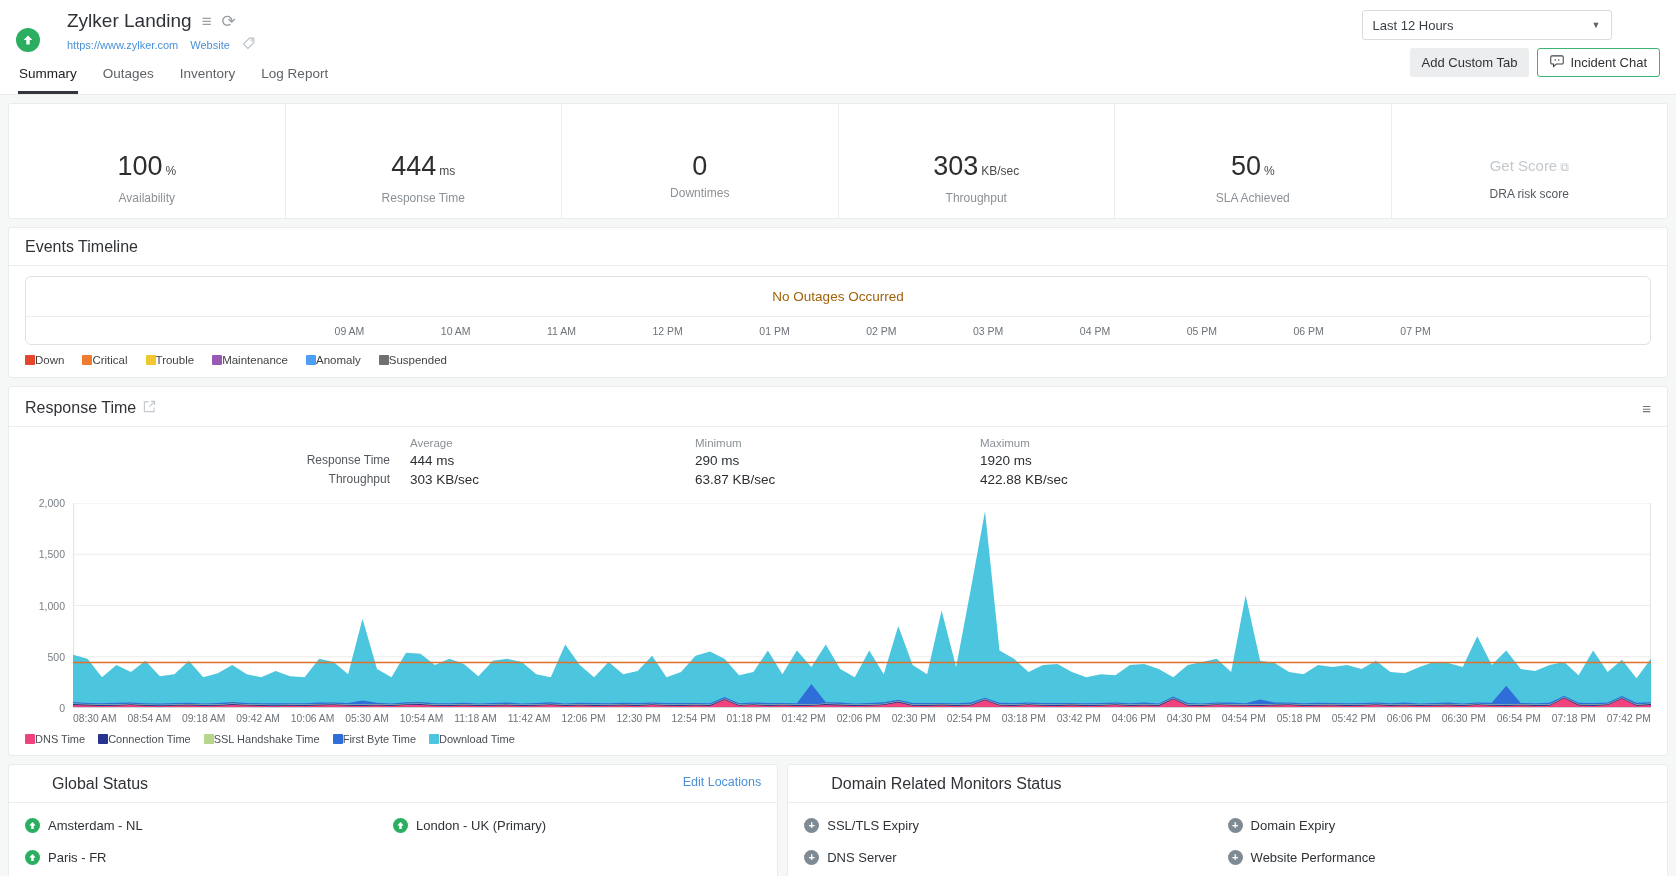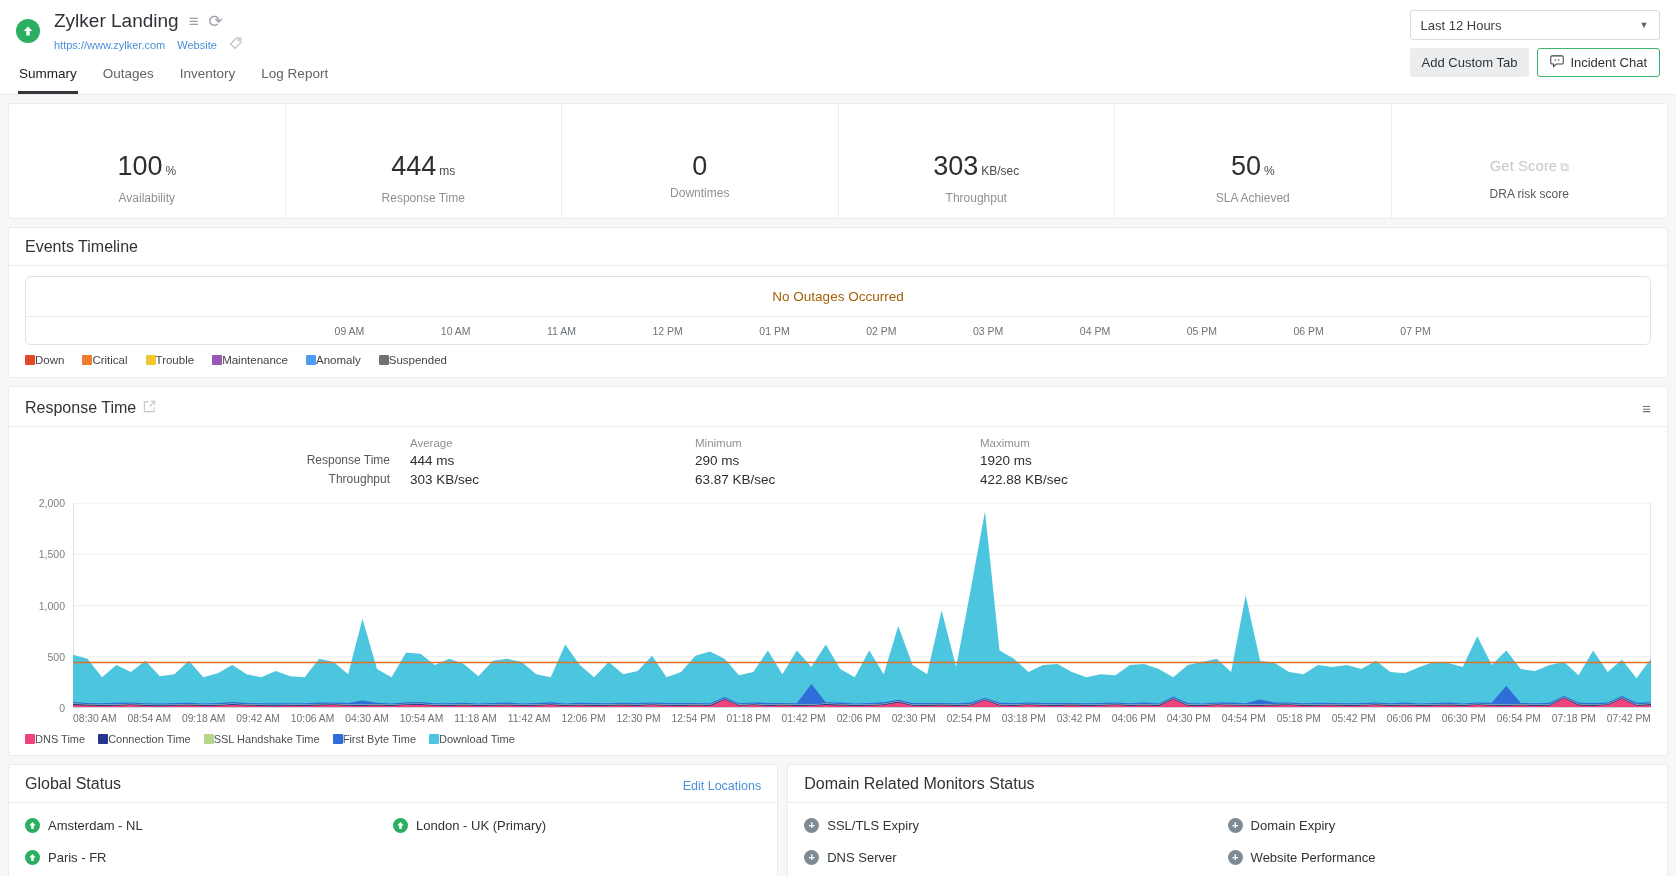--- a/index.html
+++ b/index.html
@@ -7,32 +7,32 @@
   body {
     width:1676px; height:876px; overflow:hidden;
     background:#f6f7f7;
     font-family:"Liberation Sans", sans-serif;
     color:#333;
   }
   .card { background:#fff; border:1px solid #e9ebec; border-radius:3px; margin:0 8px 8px; }
 
   
   header { background:#fff; padding:10px 16px 0; border-bottom:1px solid #e8eaeb; margin-bottom:8px; position:relative; }
-  .hdr-left { display:flex; align-items:center; gap:14px; }
+  .hdr-left { display:flex; align-items:flex-end; gap:27px; }
   .up-circle { width:24px; height:24px; border-radius:50%; background:#2bae60; display:inline-flex; align-items:center; justify-content:center; flex:none; }
   .title-row { display:flex; align-items:center; gap:10px; }
   .title-row h1 { font-size:19px; font-weight:500; color:#2f3337; margin:0; }
   .icon-gray { color:#9aa0a6; font-size:17px; line-height:1; cursor:pointer; }
   .link-row { margin-top:5px; display:flex; align-items:center; gap:12px; font-size:11px; }
   .link-row a { color:#4a90d9; text-decoration:none; }
   .hdr-right { position:absolute; right:16px; top:10px; text-align:right; }
   .select { width:250px; height:30px; border:1px solid #d7dbde; border-radius:3px; background:#fff;
             display:flex; align-items:center; justify-content:space-between; padding:0 10px; font-size:13px; color:#3a3f44; cursor:pointer; }
   .caret { font-size:9px; color:#5f6368; }
-  .btn-row { margin-top:8px; display:flex; gap:8px; justify-content:flex-end; }
+  .btn-row { margin-top:8px; display:flex; gap:8px; justify-content:flex-end;margin-left:48px; }
   .btn { height:29px; padding:0 12px; border-radius:3px; font-size:13px; color:#2f3337; display:inline-flex; align-items:center; gap:6px; cursor:pointer; border:none; background:#ebedee; font-family:inherit; }
   .btn.incident { background:#fff; border:1px solid #3cb46f; }
   .tabs { display:flex; gap:24px; margin-top:14px; padding-left:2px; }
   .tab { font-size:13.5px; color:#5f6368; text-decoration:none; padding:0 1px 10px; border-bottom:3px solid transparent; }
   .tab.active { color:#202124; border-bottom-color:#33373b; }
 
   
   .stats-card { display:flex; }
   .stat { flex:1; text-align:center; padding:15px 0 13px; border-right:1px solid #eceeef; }
   .stat:last-child { border-right:none; }
@@ -68,21 +68,21 @@
   .plot { flex:1; }
   .plot svg { display:block; width:100%; height:205px; }
   .x-labels { margin-left:48px; display:flex; justify-content:space-between; font-size:10.3px; color:#6d7378; margin-top:5px; }
   .rt-legend { margin-top:9px; display:flex; gap:13px; font-size:11px; color:#4a4f54; align-items:center; }
 
   
   .bottom { display:flex; gap:9px; margin:0 8px 8px; }
   .bottom .card { margin:0; padding:10px 16px 14px; min-height:150px; }
   .global-card { flex:0 0 46.4%; }
   .domain-card { flex:1; }
-  .card-title-row { display:flex; align-items:flex-end; }
+  .card-title-row { display:flex; align-items:flex-start;margin-left:27px; }
   .card-title-row .spacer { flex:1; }
   .edit-link { font-size:12.5px; color:#4a90d9; text-decoration:none; }
   .item-grid { display:grid; grid-template-columns:1fr 1fr; row-gap:17px; margin-top:15px; }
   .g-item { display:flex; align-items:center; gap:8px; font-size:13px; color:#2f3337; cursor:pointer; }
   .dot { width:15px; height:15px; border-radius:50%; display:inline-flex; align-items:center; justify-content:center; flex:none; }
   .dot.green { background:#2bae60; }
   .dot.gray { background:#7f8b94; }
   .dot span { color:#fff; font-size:11px; font-weight:bold; line-height:1; }
 </style>
 </head>
@@ -277,21 +277,21 @@
           <line x1="0" y1="204.5" x2="1415" y2="204.5" stroke="#cfd4d7" stroke-width="1"></line>
         </svg>
       </div>
   </div>
   <div class="x-labels" id="x-labels">
       <span>08:30 AM</span>
       <span>08:54 AM</span>
       <span>09:18 AM</span>
       <span>09:42 AM</span>
       <span>10:06 AM</span>
-      <span>04:30 AM</span>
+      <span>05:30 AM</span>
       <span>10:54 AM</span>
       <span>11:18 AM</span>
       <span>11:42 AM</span>
       <span>12:06 PM</span>
       <span>12:30 PM</span>
       <span>12:54 PM</span>
       <span>01:18 PM</span>
       <span>01:42 PM</span>
       <span>02:06 PM</span>
       <span>02:30 PM</span>

